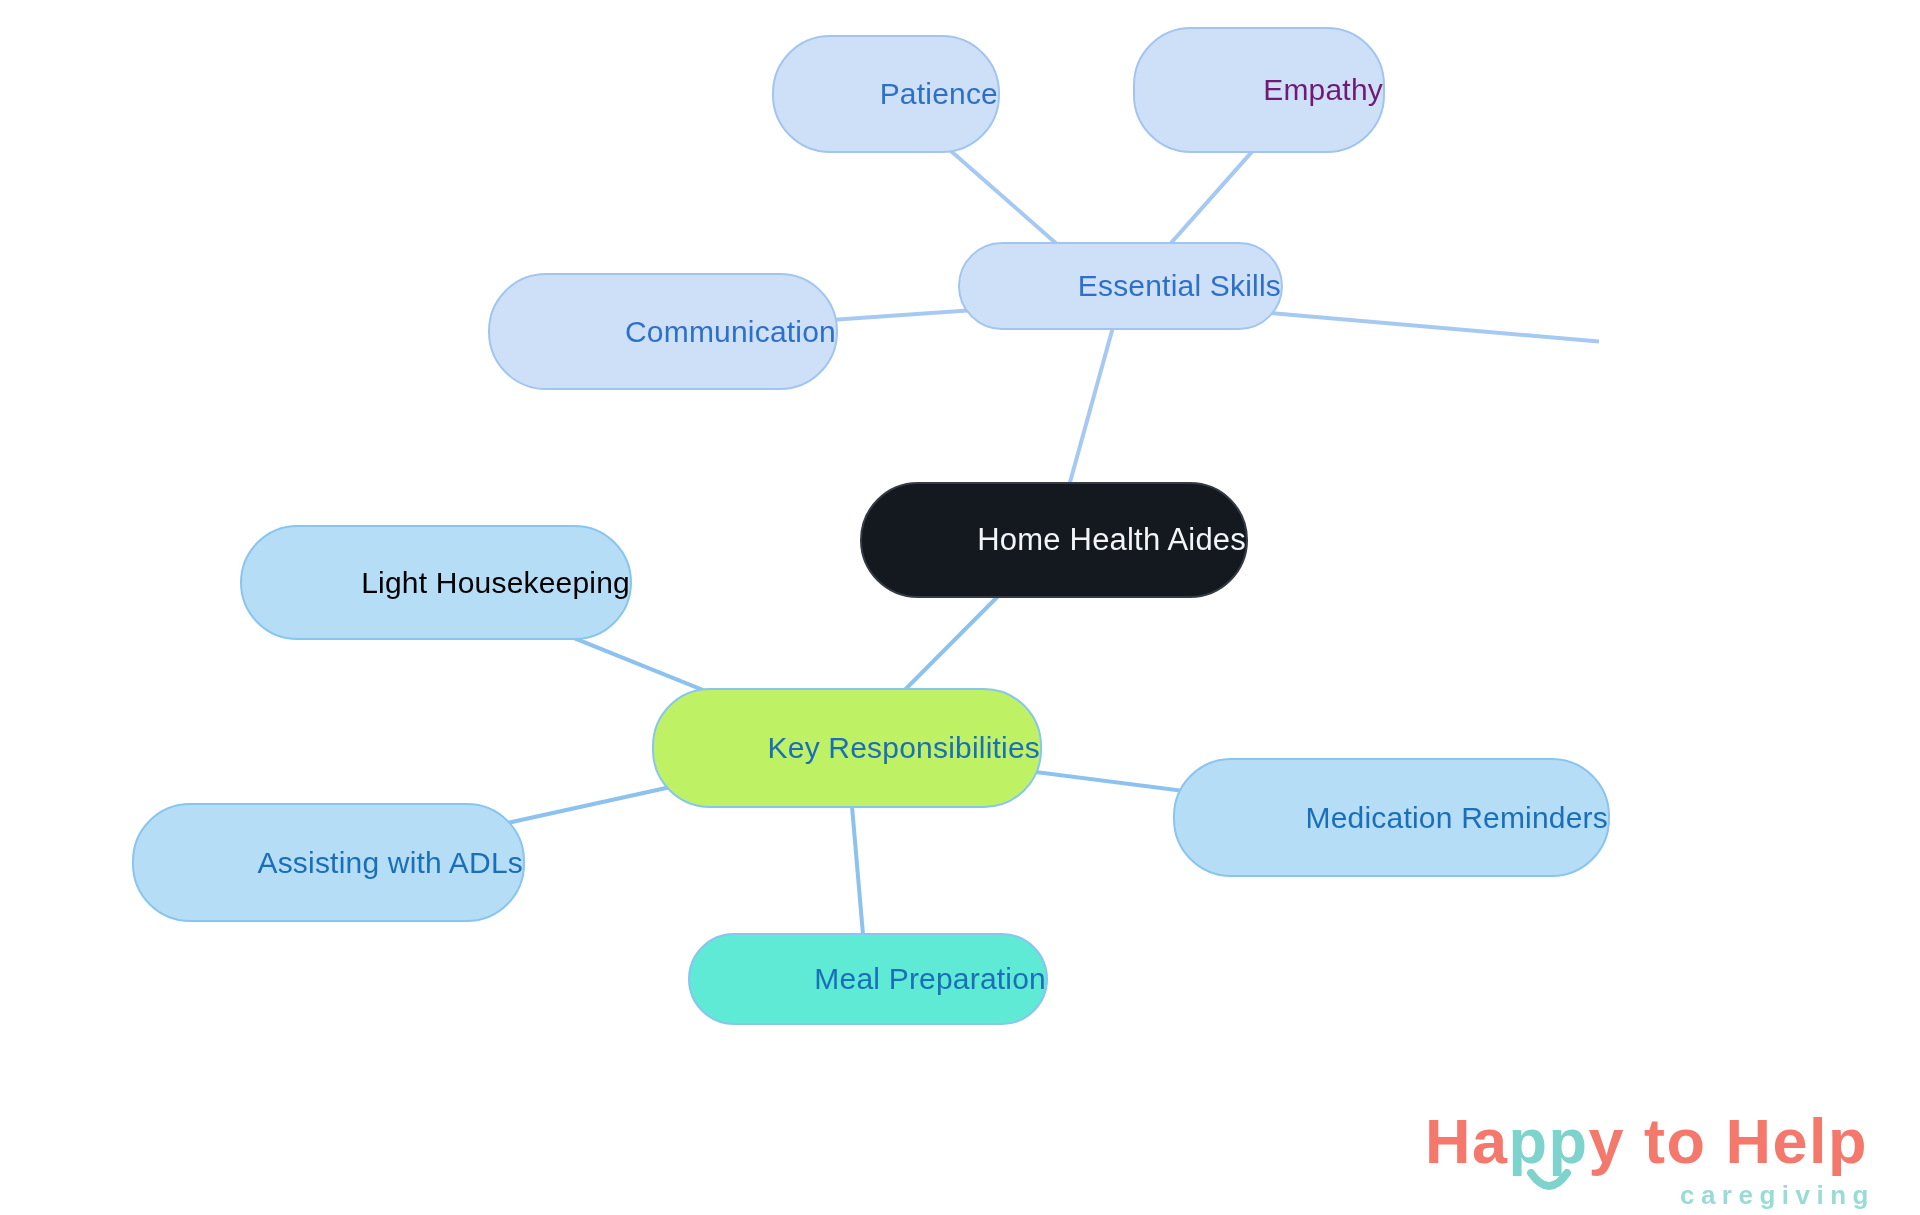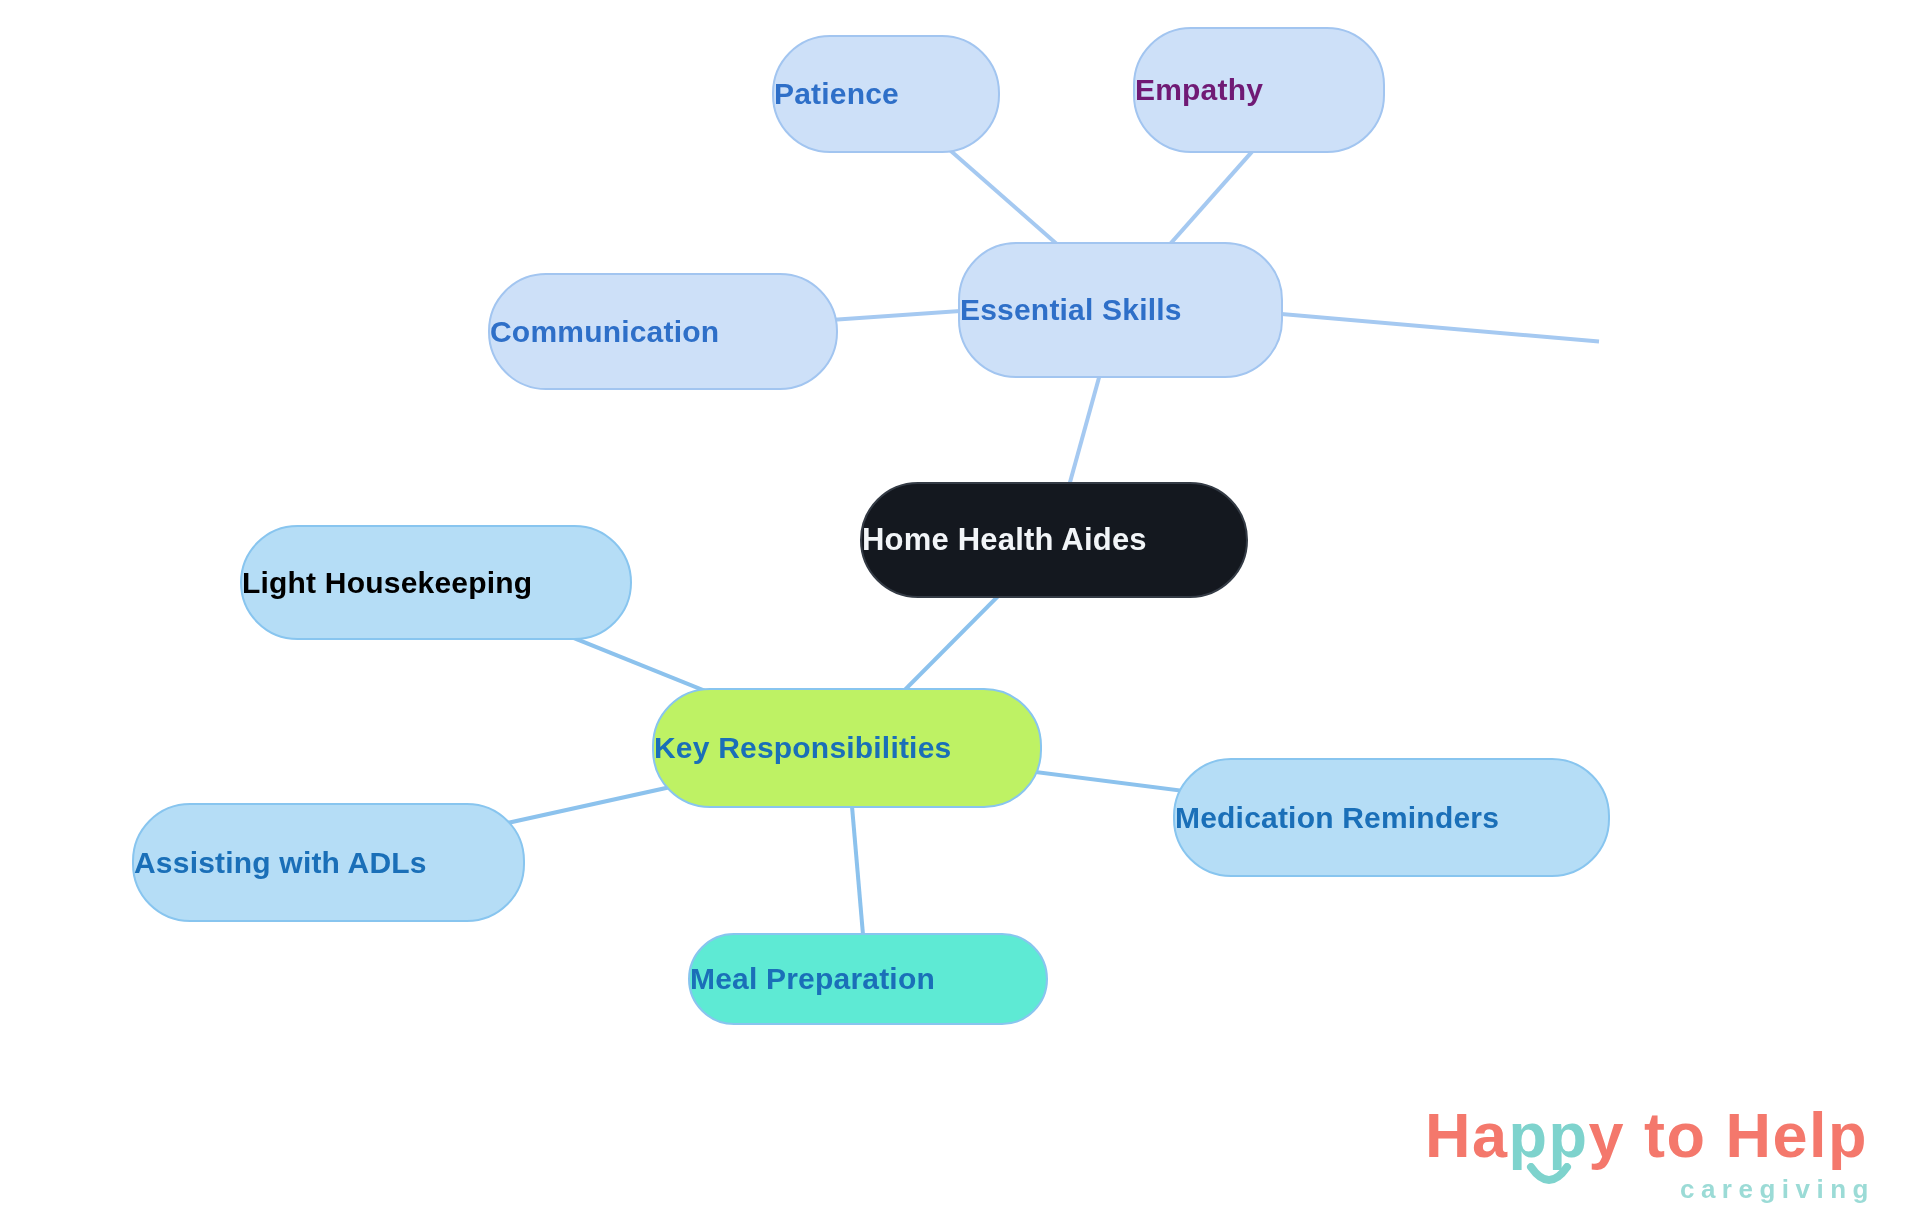--- a/index.html
+++ b/index.html
@@ -19,26 +19,26 @@
     position: absolute;
     left: 0; top: 0;
     width: 1920px;
     height: 1215px;
     pointer-events: none;
   }
   .node {
     position: absolute;
     display: flex;
     align-items: center;
-    justify-content: flex-start;
+    justify-content: flex-end;
     box-sizing: border-box;
     border-radius: 58px;
     border: 2px solid transparent;
     font-size: 30px;
-    font-weight: 700;
+    font-weight: 400;
     letter-spacing: 0.2px;
     white-space: nowrap;
     cursor: pointer;
   }
   .node.root {
     font-size: 31px;
     border-radius: 58px;
   }
   
   .logo {
@@ -86,31 +86,31 @@
       <line x1="1120.5" y1="300" x2="1054" y2="540" stroke="#a5c9f1" stroke-width="4"></line>
       <line x1="847" y1="748" x2="1054" y2="540" stroke="#8cc2ed" stroke-width="4"></line>
       <line x1="436" y1="582.5" x2="847" y2="748" stroke="#8cc2ed" stroke-width="4"></line>
       <line x1="328.5" y1="862.5" x2="847" y2="748" stroke="#8cc2ed" stroke-width="4"></line>
       <line x1="1391.5" y1="817.5" x2="847" y2="748" stroke="#8cc2ed" stroke-width="4"></line>
       <line x1="868" y1="993" x2="847" y2="748" stroke="#8cc2ed" stroke-width="4"></line>
     </svg>
 
   <div class="logo">
     <div class="logo-line1">
-      <span style="color: rgb(244, 120, 108);">Ha</span><span class="logo-pp" style="color: rgb(126, 211, 205);"><span>pp</span><svg class="logo-smile" width="48" height="28" viewBox="0 0 48 28">
+      <span style="color: rgb(244, 120, 108);">Ha</span><span class="logo-pp" style="color: rgb(126, 211, 205); margin-top: 6px;"><span>pp</span><svg class="logo-smile" width="48" height="28" viewBox="0 0 48 28">
             <path d="M6,4 Q24,30 42,4" fill="none" stroke="#7ed3cd" stroke-width="8" stroke-linecap="round"></path>
           </svg></span><span style="color: rgb(244, 120, 108);">y</span><span style="white-space: pre; color: rgb(244, 120, 108);"> to Help</span>
     </div>
     <div class="logo-line2" style="color: rgb(155, 219, 214);">caregiving</div>
   </div>
 
 <div class="node root" style="left: 860px; top: 482px; width: 388px; height: 116px; background: rgb(20, 24, 31); border-color: rgb(52, 59, 69); color: rgb(242, 245, 248);">
       <span>Home Health Aides</span>
     </div>
-    <div class="node" style="left: 958px; top: 242px; width: 325px; height: 136px; background: rgb(205, 224, 248); border-color: rgb(162, 197, 240); color: rgb(46, 111, 200);">
+    <div class="node" style="left: 958px; top: 242px; width: 325px; height: 88px; background: rgb(205, 224, 248); border-color: rgb(162, 197, 240); color: rgb(46, 111, 200);">
       <span>Essential Skills</span>
     </div>
     <div class="node" style="left: 772px; top: 35px; width: 228px; height: 118px; background: rgb(205, 224, 248); border-color: rgb(162, 197, 240); color: rgb(46, 111, 200);">
       <span>Patience</span>
     </div>
     <div class="node" style="left: 1133px; top: 27px; width: 252px; height: 126px; background: rgb(205, 224, 248); border-color: rgb(162, 197, 240); color: #701a75;">
       <span>Empathy</span>
     </div>
     <div class="node" style="left: 488px; top: 273px; width: 350px; height: 117px; background: rgb(205, 224, 248); border-color: rgb(162, 197, 240); color: rgb(46, 111, 200);">
       <span>Communication</span>

